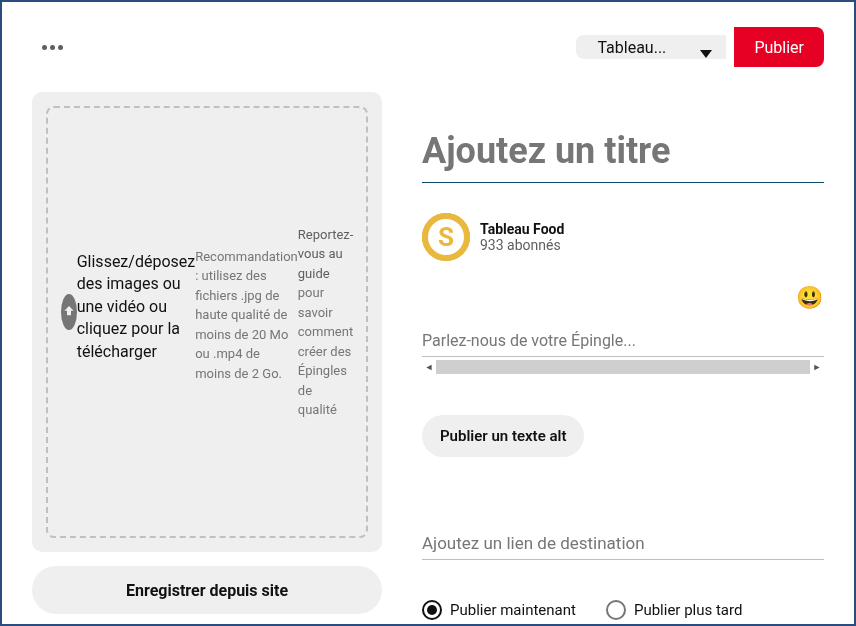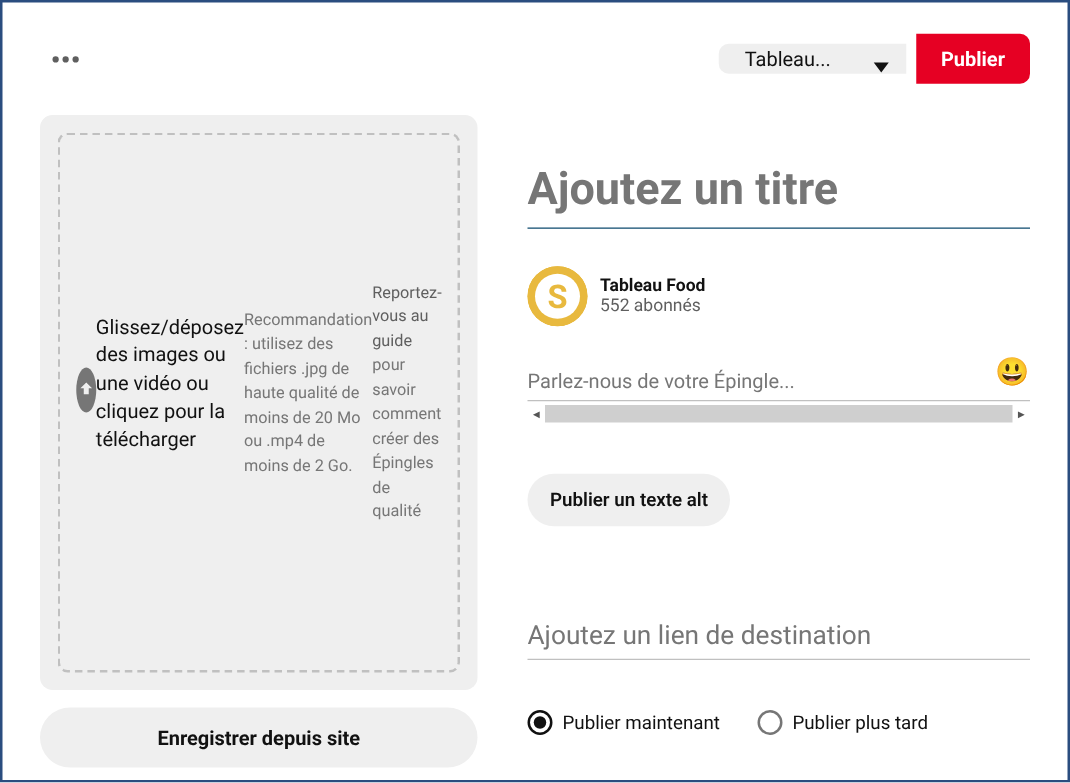--- a/index.html
+++ b/index.html
@@ -6,21 +6,21 @@
   body { background: #fff; }
   .frame { width: 856px; height: 626px; border: 2px solid #2a4d7f; background: #fff; padding: 20px 30px 20px 30px; position: relative; }
   .topbar { display: flex; align-items: center; justify-content: space-between; height: 50px; }
   .more-btn { width: 40px; height: 40px; display: flex; align-items: center; justify-content: center; cursor: pointer; border-radius: 50%; }
   .dots { display: flex; gap: 3px; }
   .dots span { width: 5px; height: 5px; background: #5f5f5f; border-radius: 50%; display: block; }
   .top-right { display: flex; align-items: center; gap: 8px; }
   .board-select { background: #efefef; border: none; border-radius: 8px 0 0 8px; height: 24px; padding: 0 40px 0 21px; font-size: 16px; color: #111; appearance: none; position: relative; cursor: pointer; min-width: 150px; }
   .select-wrap { position: relative; }
   .select-wrap::after { content: ""; position: absolute; right: 14px; top: 15px; width: 0; height: 0; border-left: 6px solid transparent; border-right: 6px solid transparent; border-top: 8px solid #111; pointer-events: none; }
-  .publish-btn { background: #e60023; color: #fff; border: none; height: 40px; padding: 0 20px; border-radius: 0 8px 8px 0; font-size: 16px; font-weight: 700; cursor: pointer; }
+  .publish-btn { background: #e60023; color: #fff; border: none; height: 40px; padding: 0 20px; border-radius: 0 8px 8px 0; font-size: 16px; font-weight: 400; cursor: pointer; }
   .main { display: flex; gap: 40px; margin-top: 20px; }
   .left-col { width: 350px; display: flex; flex-direction: column; gap: 14px; }
   .upload-box { background: #efefef; border-radius: 10px; padding: 14px; height: 460px; }
   .upload-inner { border: 2px dashed #c0c0c0; border-radius: 8px; height: 100%; display: flex; flex-direction: row; align-items: center; justify-content: center; padding: 20px; text-align: left; }
   .upload-icon-circle { width: 36px; height: 36px; background: #767676; border-radius: 50%; display: flex; align-items: center; justify-content: center; margin-bottom: 20px; }
   .upload-icon-circle svg { width: 16px; height: 16px; fill: #efefef; }
   .upload-main-text { color: #111; font-size: 16px; line-height: 1.4; margin-bottom: 30px; max-width: 240px; }
   .upload-rec { color: #767676; font-size: 13px; line-height: 1.5; max-width: 260px; margin-bottom: 14px; }
   .upload-guide { color: #767676; font-size: 13px; line-height: 1.5; max-width: 280px; }
   .upload-guide b { color: #5f5f5f; font-weight: 400; }
@@ -29,28 +29,28 @@
   .title-input { border: none; border-bottom: 1px solid #0c4a6e; font-size: 36px; font-weight: 700; color: #111; padding: 8px 0 10px 0; width: 100%; outline: none; }
   .title-input::placeholder { color: #767676; font-weight: 700; }
   .author-row { display: flex; align-items: center; gap: 10px; margin-top: 30px; }
   .avatar { width: 48px; height: 48px; border-radius: 50%; background: #e8b93e; display: flex; align-items: center; justify-content: center; position: relative; overflow: hidden; }
   .avatar::before { content: ""; position: absolute; inset: 0; background: #e8b93e; }
   .avatar-svg { position: relative; z-index: 1; }
   .author-meta { display: flex; flex-direction: column; }
   .author-name { font-size: 14px; font-weight: 700; color: #111; }
   .author-sub { font-size: 14px; color: #5f5f5f; }
   .desc-row { margin-top: 28px; position: relative; }
-  .desc-input { border: none; border-bottom: 1px solid #c0c0c0; font-size: 16px; color: #111; padding: 6px 40px 6px 0; width: 100%; outline: none; }
+  .desc-input { border: none; border-bottom: 1px solid #c0c0c0; font-size: 16px; color: #111; padding: 6px 40px 6px 0; width: 100%; outline: none; margin-top: 36px; }
   .desc-input::placeholder { color: #767676; }
   .emoji { position: absolute; right: 0; top: -4px; font-size: 22px; cursor: pointer; }
   .scrollbar-fake { display: flex; align-items: center; margin-top: 2px; height: 16px; }
   .scroll-arrow { width: 14px; height: 14px; font-size: 9px; color: #555; display: flex; align-items: center; justify-content: center; }
   .scroll-track { flex: 1; height: 14px; background: #cfcfcf; position: relative; }
   .alt-btn { margin-top: 40px; background: #efefef; border: none; border-radius: 24px; padding: 12px 18px; font-size: 15px; font-weight: 600; color: #111; cursor: pointer; align-self: flex-start; }
-  .dest-input { margin-top: 70px; border: none; border-bottom: 1px solid #c0c0c0; font-size: 21px; color: #3b82f6; padding: 6px 0; width: 100%; outline: none; }
+  .dest-input { margin-top: 70px; border: none; border-bottom: 1px solid #c0c0c0; font-size: 17px; color: #3b82f6; padding: 6px 0; width: 100%; outline: none; }
   .dest-input::placeholder { color: #767676; }
   .schedule-row { margin-top: 40px; display: flex; gap: 30px; align-items: center; }
   .radio-option { display: flex; align-items: center; gap: 8px; cursor: pointer; }
   .radio-custom { width: 20px; height: 20px; border: 2px solid #111; border-radius: 50%; display: flex; align-items: center; justify-content: center; }
   .radio-custom.checked::after { content: ""; width: 10px; height: 10px; background: #111; border-radius: 50%; }
   .radio-custom.off { border-color: #767676; }
   .radio-label { font-size: 15px; color: #111; }
 </style>
 </head>
 <body>
@@ -102,21 +102,21 @@
       <div class="author-row">
         <div class="avatar">
           <svg class="avatar-svg" width="48" height="48" viewBox="0 0 48 48">
             <circle cx="24" cy="24" r="24" fill="#e8b93e"></circle>
             <circle cx="24" cy="24" r="18" fill="#fff"></circle>
             <text x="24" y="33" text-anchor="middle" font-family="Georgia,serif" font-size="26" font-weight="700" fill="#e8b93e">S</text>
           </svg>
         </div>
         <div class="author-meta">
           <span class="author-name">Tableau Food</span>
-          <span class="author-sub">552 abonnés</span>
+          <span class="author-sub">933 abonnés</span>
         </div>
       </div>
 
       <div class="desc-row">
         <input class="desc-input" type="text" placeholder="Parlez-nous de votre Épingle..." style="">
         <span class="emoji">😃</span>
         <div class="scrollbar-fake">
           <div class="scroll-arrow">◄</div>
           <div class="scroll-track"></div>
           <div class="scroll-arrow">►</div>

